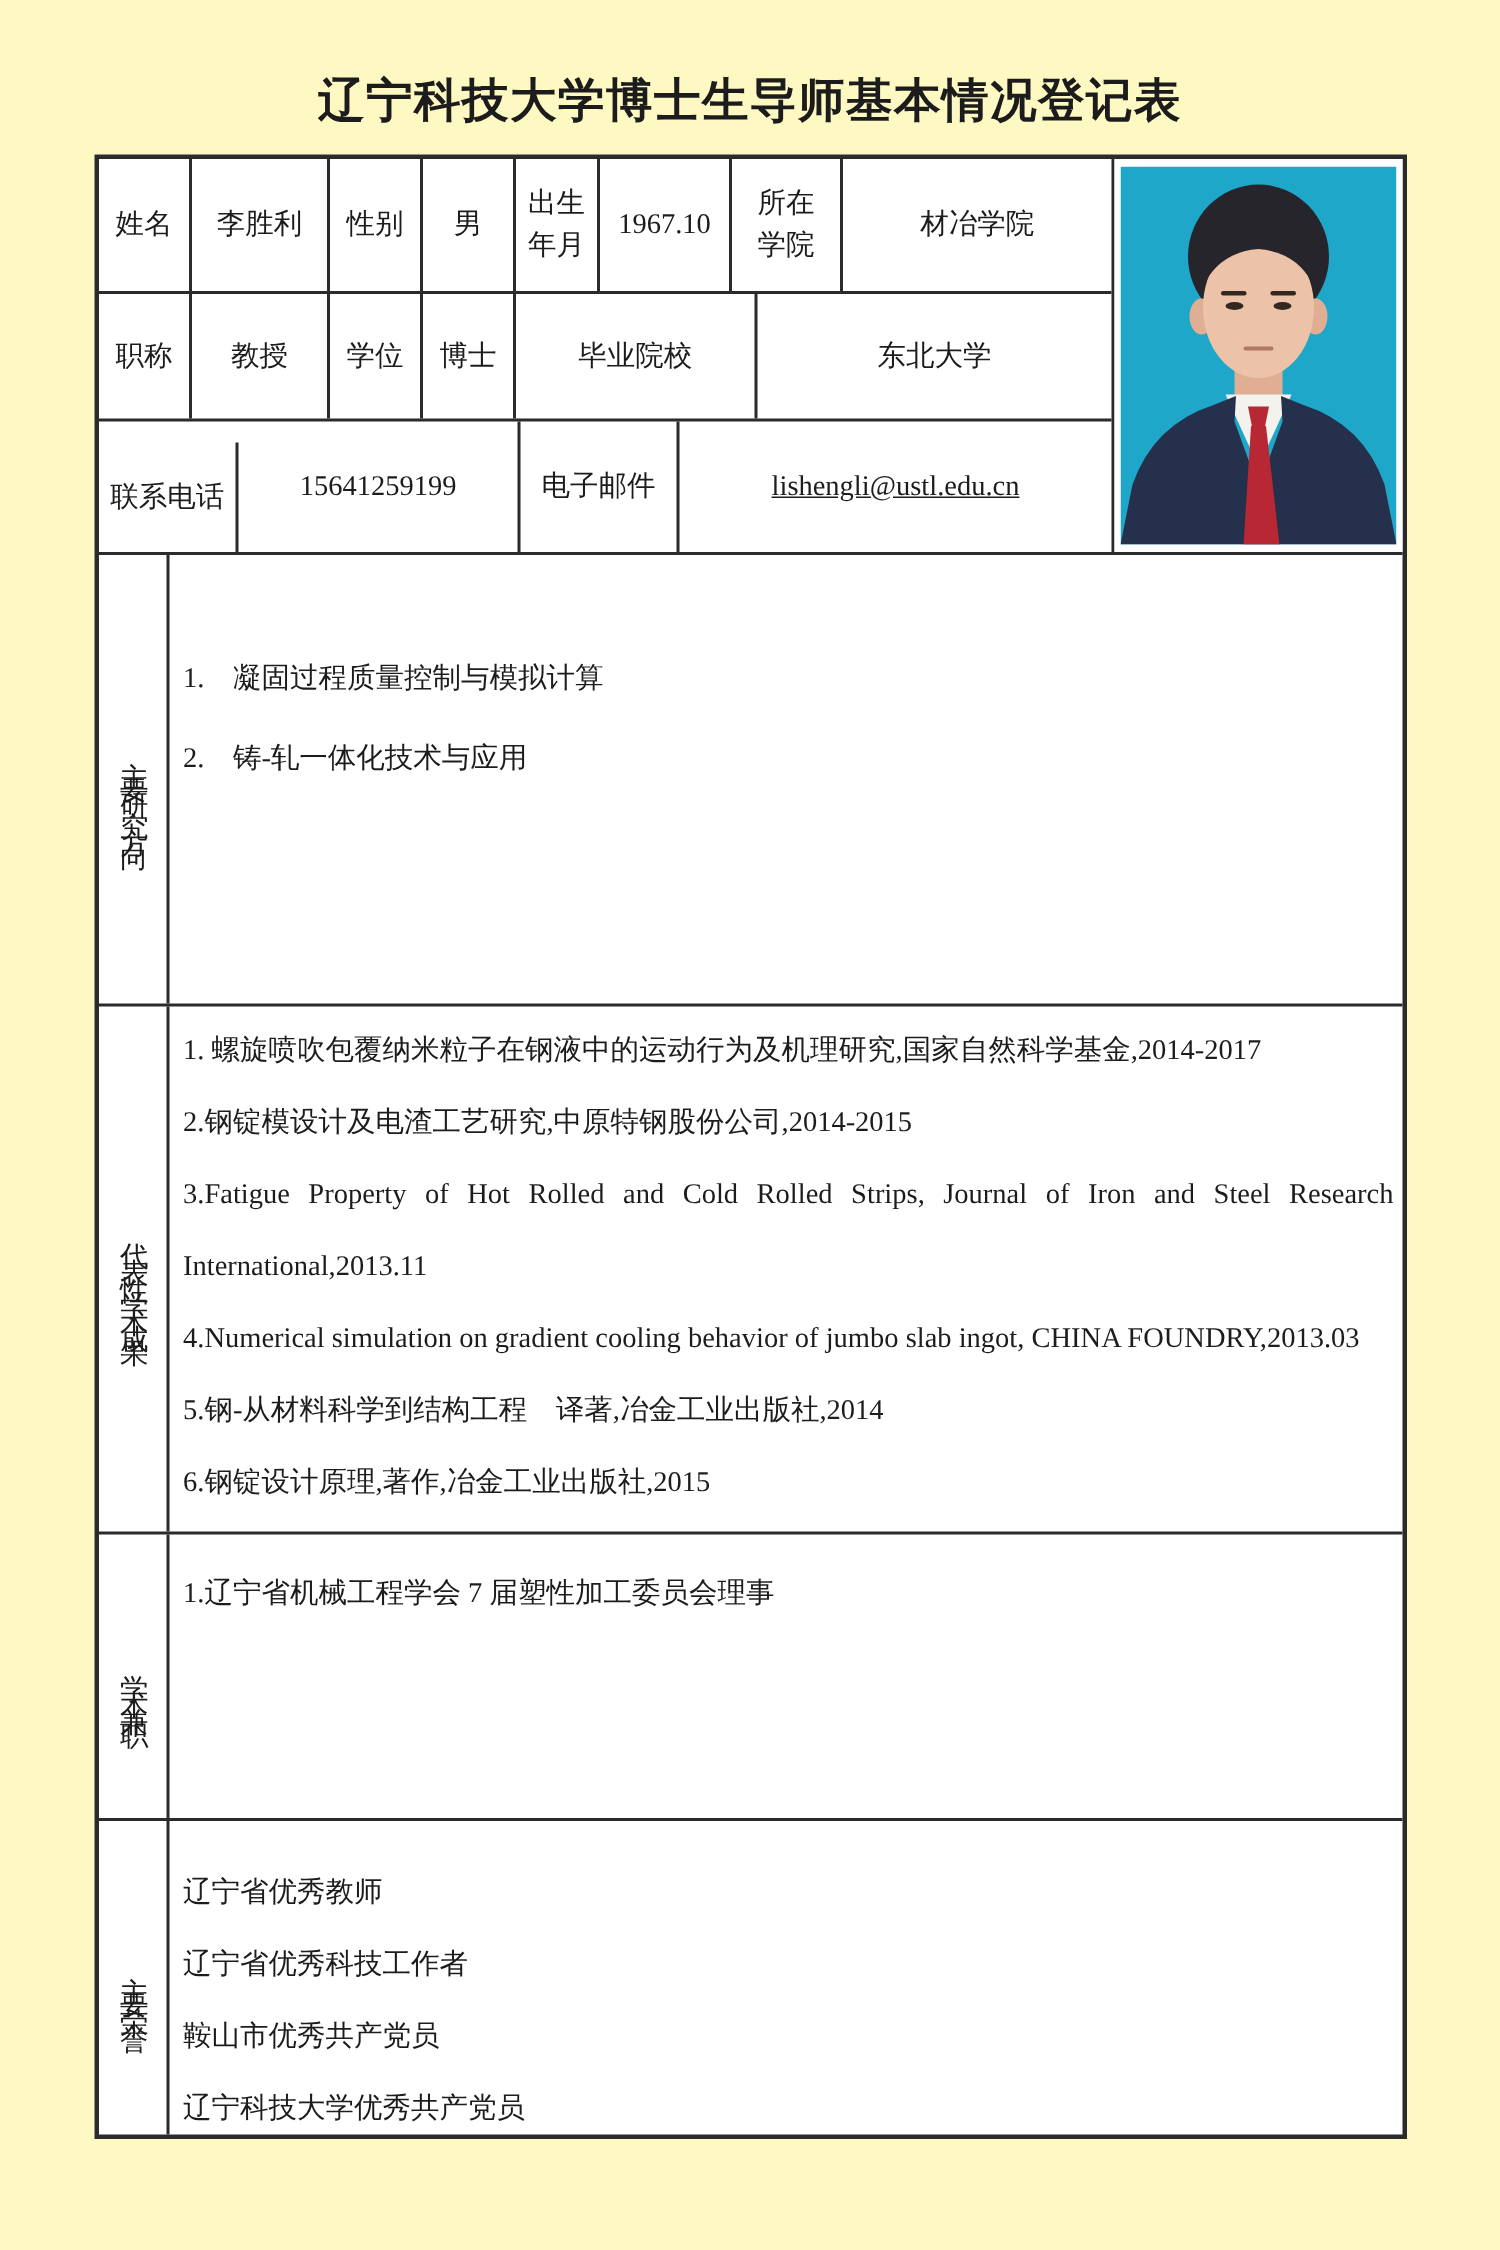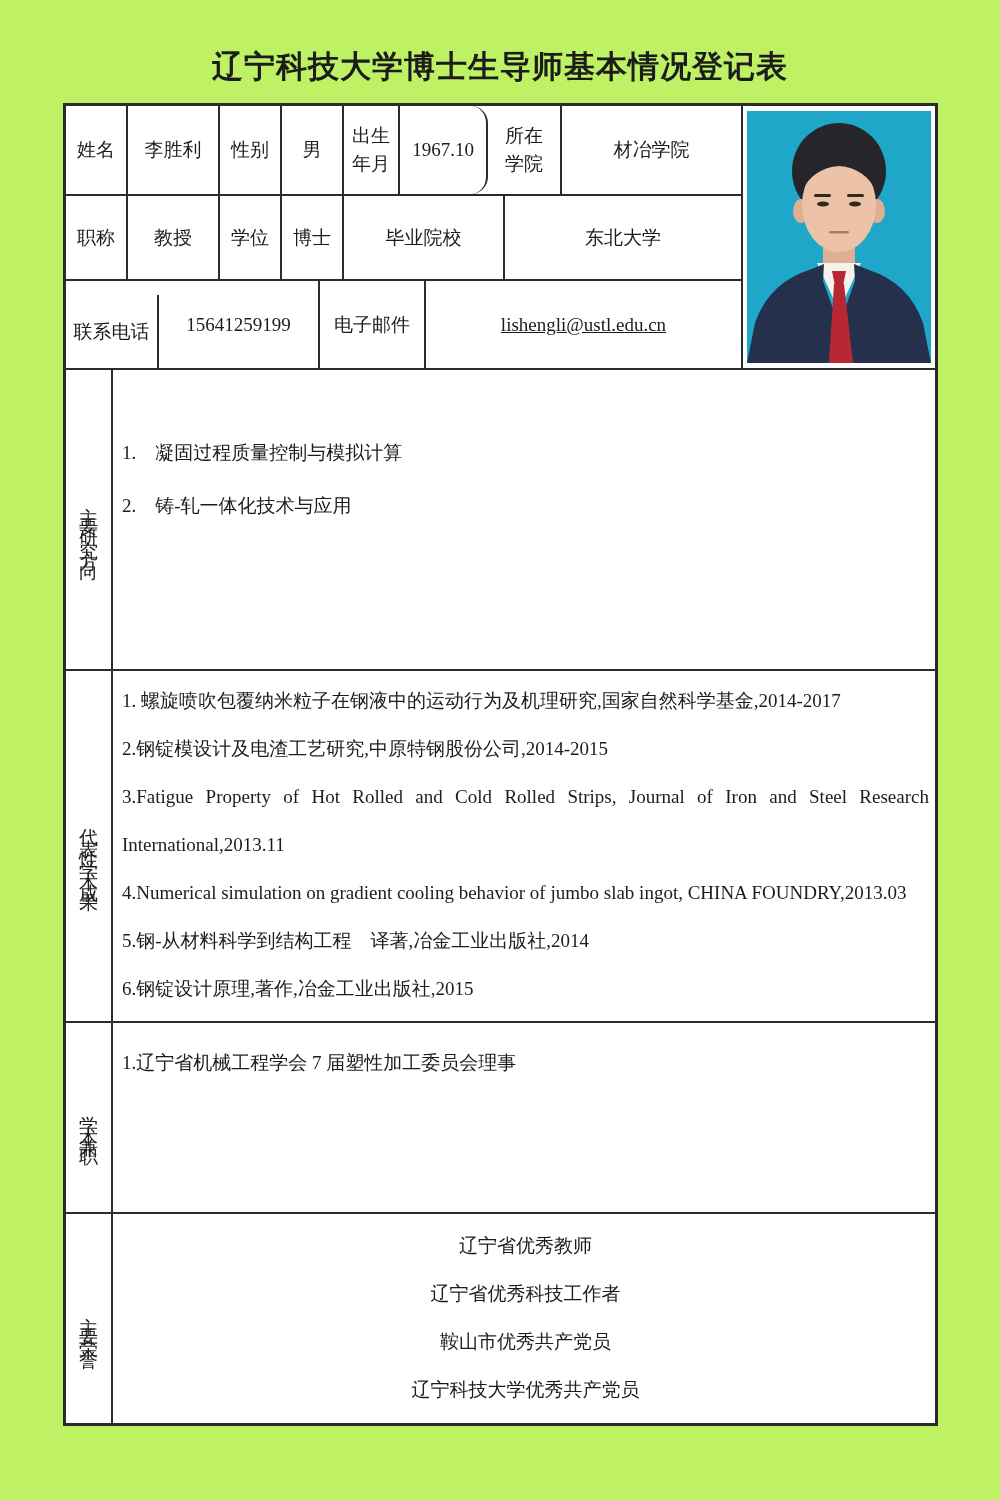--- a/index.html
+++ b/index.html
@@ -5,21 +5,21 @@
   html, body { margin: 0; padding: 0; background: #ffffff; }
   body {
     font-family: "Liberation Serif", "DejaVu Serif", serif;
     color: #1c1c1c;
     -webkit-font-smoothing: antialiased;
   }
   .page {
     position: relative;
     width: 1000px;
     height: 1500px;
-    background: #bef264;
+    background: #fef9c3;
     overflow: hidden;
   }
   .title {
     position: absolute;
     top: 46px;
     left: 0;
     width: 100%;
     margin: 0;
     text-align: center;
     font-size: 31px;
@@ -51,25 +51,25 @@
     text-align: center;
     font-size: 19px;
     line-height: 1.45;
     padding: 2px;
   }
   .cell:last-child { border-right: none; }
   .cell.grow { flex: 1; }
   .w62  { width: 62px; }
   .w92  { width: 92px; }
   .w73  { width: 56px; }
-  .w88  { width: 88px; border-radius: 17px; }
+  .w88  { width: 88px; }
   .w74  { width: 74px; }
   .w161 { width: 161px; }
   .w93  { width: 93px; margin-top: 14px; }
-  .w185 { width: 161px; }
+  .w185 { width: 188px; }
   .w106 { width: 106px; }
   .wrap2 { width: 44px; display: inline-block; }
   .email-link { text-decoration: underline; color: #1c1c1c; }
 
   
   .photo-cell {
     flex: 1;
     display: flex; align-items: center; justify-content: center;
     padding: 4px;
     background: #ffffff;
@@ -99,21 +99,21 @@
   .s1 .line { line-height: 53px; }
   .s2 .content { padding-top: 6px; }
   .s2 .line { line-height: 48px; }
   .s2 .line.justify {
     white-space: normal;
     text-align: justify;
     text-align-last: justify;
   }
   .s3 .content { padding-top: 6px; }
   .s3 .line { line-height: 68px; }
-  .s4 .content { padding-top: 8px; text-align: center; }
+  .s4 .content { padding-top: 24px; }
   .s4 .line { line-height: 48px; }
 </style>
 </head>
 <body>
 
 <div class="page">
 
   <h1 class="title">辽宁科技大学博士生导师基本情况登记表</h1>
 
   <div class="form-table">

